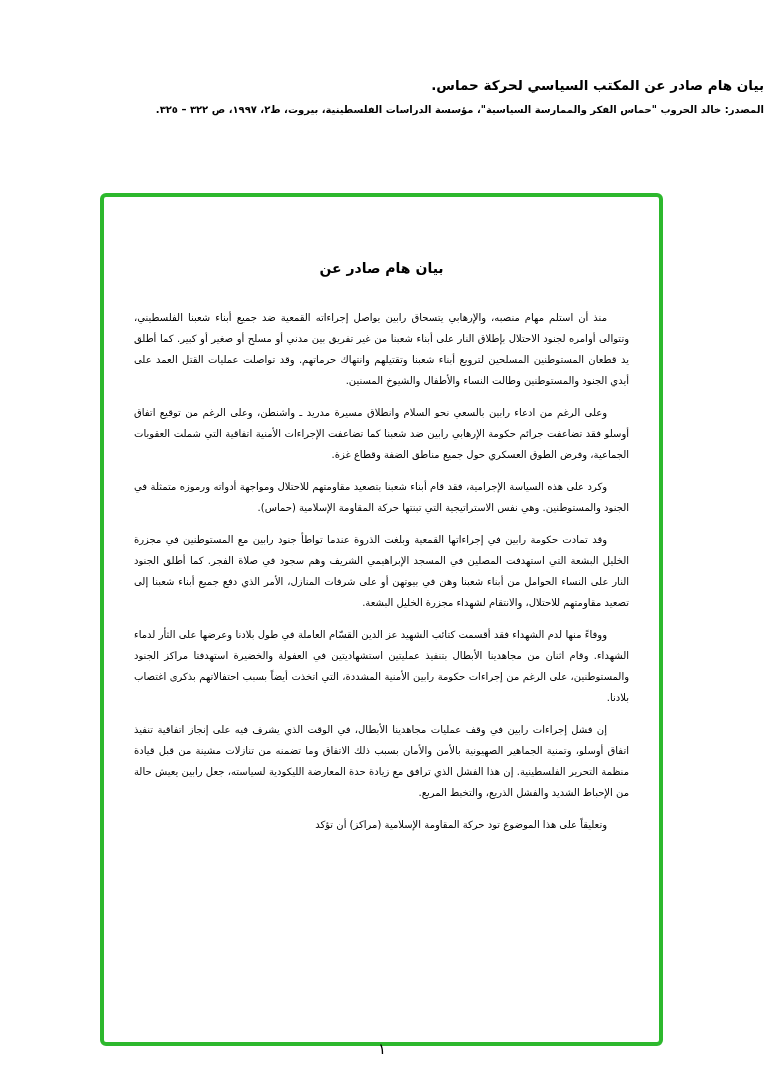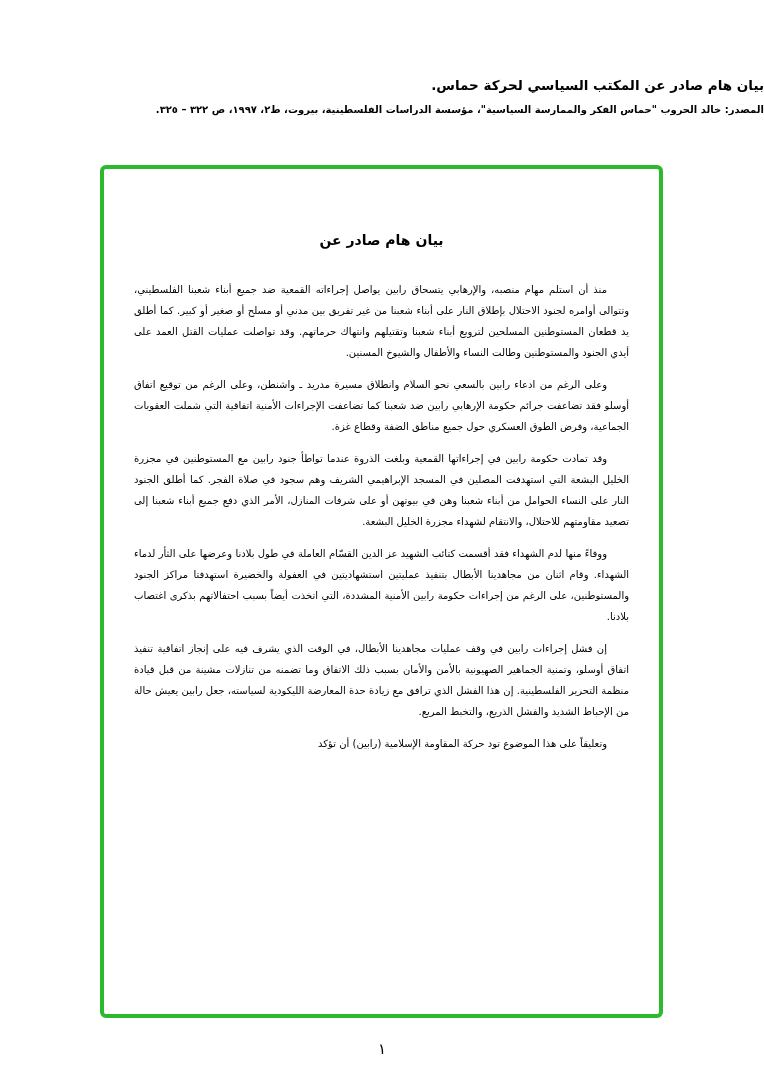--- a/index.html
+++ b/index.html
@@ -80,30 +80,31 @@
 </head>
 <body>
 
 <div class="page">
 
   <header class="page-header">
     <div class="doc-title">بيان هام صادر عن المكتب السياسي لحركة حماس.</div>
     <div class="doc-source">المصدر: خالد الحروب "حماس الفكر والممارسة السياسية"، مؤسسة الدراسات الفلسطينية، بيروت، ط٢، ١٩٩٧، ص ٣٢٢ – ٣٢٥.</div>
   </header>
 
-  <section class="statement-box" style="border-color: rgb(45, 184, 45);">
+  <section class="statement-box" style="border-color: rgb(45, 184, 45); margin-top: 28px;">
     <div class="stmt-title">بيان هام صادر عن</div>
 
     <div class="stmt-body">
       <p>منذ أن استلم مهام منصبه، والإرهابي يتسحاق رابين يواصل إجراءاته القمعية ضد جميع أبناء شعبنا الفلسطيني، وتتوالى أوامره لجنود الاحتلال بإطلاق النار على أبناء شعبنا من غير تفريق بين مدني أو مسلح أو صغير أو كبير. كما أطلق يد قطعان المستوطنين المسلحين لترويع أبناء شعبنا وتقتيلهم وانتهاك حرماتهم. وقد تواصلت عمليات القتل العمد على أيدي الجنود والمستوطنين وطالت النساء والأطفال والشيوخ المسنين.</p>
       <p>وعلى الرغم من ادعاء رابين بالسعي نحو السلام وانطلاق مسيرة مدريد ـ واشنطن، وعلى الرغم من توقيع اتفاق أوسلو فقد تضاعفت جرائم حكومة الإرهابي رابين ضد شعبنا كما تضاعفت الإجراءات الأمنية اتفاقية التي شملت العقوبات الجماعية، وفرض الطوق العسكري حول جميع مناطق الضفة وقطاع غزة.</p>
+      <p>وكرد على هذه السياسة الإجرامية، فقد قام أبناء شعبنا بتصعيد مقاومتهم للاحتلال ومواجهة أدواته ورموزه متمثلة في الجنود والمستوطنين. وهي نفس الاستراتيجية التي تبنتها حركة المقاومة الإسلامية (حماس).</p>
       <p>وقد تمادت حكومة رابين في إجراءاتها القمعية وبلغت الذروة عندما تواطأ جنود رابين مع المستوطنين في مجزرة الخليل البشعة التي استهدفت المصلين في المسجد الإبراهيمي الشريف وهم سجود في صلاة الفجر. كما أطلق الجنود النار على النساء الحوامل من أبناء شعبنا وهن في بيوتهن أو على شرفات المنازل، الأمر الذي دفع جميع أبناء شعبنا إلى تصعيد مقاومتهم للاحتلال، والانتقام لشهداء مجزرة الخليل البشعة.</p>
       <p>ووفاءً منها لدم الشهداء فقد أقسمت كتائب الشهيد عز الدين القسّام العاملة في طول بلادنا وعرضها على الثأر لدماء الشهداء. وقام اثنان من مجاهدينا الأبطال بتنفيذ عمليتين استشهاديتين في العفولة والخضيرة استهدفتا مراكز الجنود والمستوطنين، على الرغم من إجراءات حكومة رابين الأمنية المشددة، التي اتخذت أيضاً بسبب احتفالاتهم بذكرى اغتصاب بلادنا.</p>
       <p>إن فشل إجراءات رابين في وقف عمليات مجاهدينا الأبطال، في الوقت الذي يشرف فيه على إنجاز اتفاقية تنفيذ اتفاق أوسلو، وتمنية الجماهير الصهيونية بالأمن والأمان بسبب ذلك الاتفاق وما تضمنه من تنازلات مشينة من قبل قيادة منظمة التحرير الفلسطينية. إن هذا الفشل الذي ترافق مع زيادة حدة المعارضة الليكودية لسياسته، جعل رابين يعيش حالة من الإحباط الشديد والفشل الذريع، والتخبط المريع.</p>
-      <p>وتعليقاً على هذا الموضوع تود حركة المقاومة الإسلامية (رابين) أن تؤكد</p>
+      <p>وتعليقاً على هذا الموضوع تود حركة المقاومة الإسلامية (مراكز) أن تؤكد</p>
     </div>
   </section>
 
   <footer class="page-footer">
     <div class="page-number">١</div>
   </footer>
 
 </div>
 
 </body></html>

